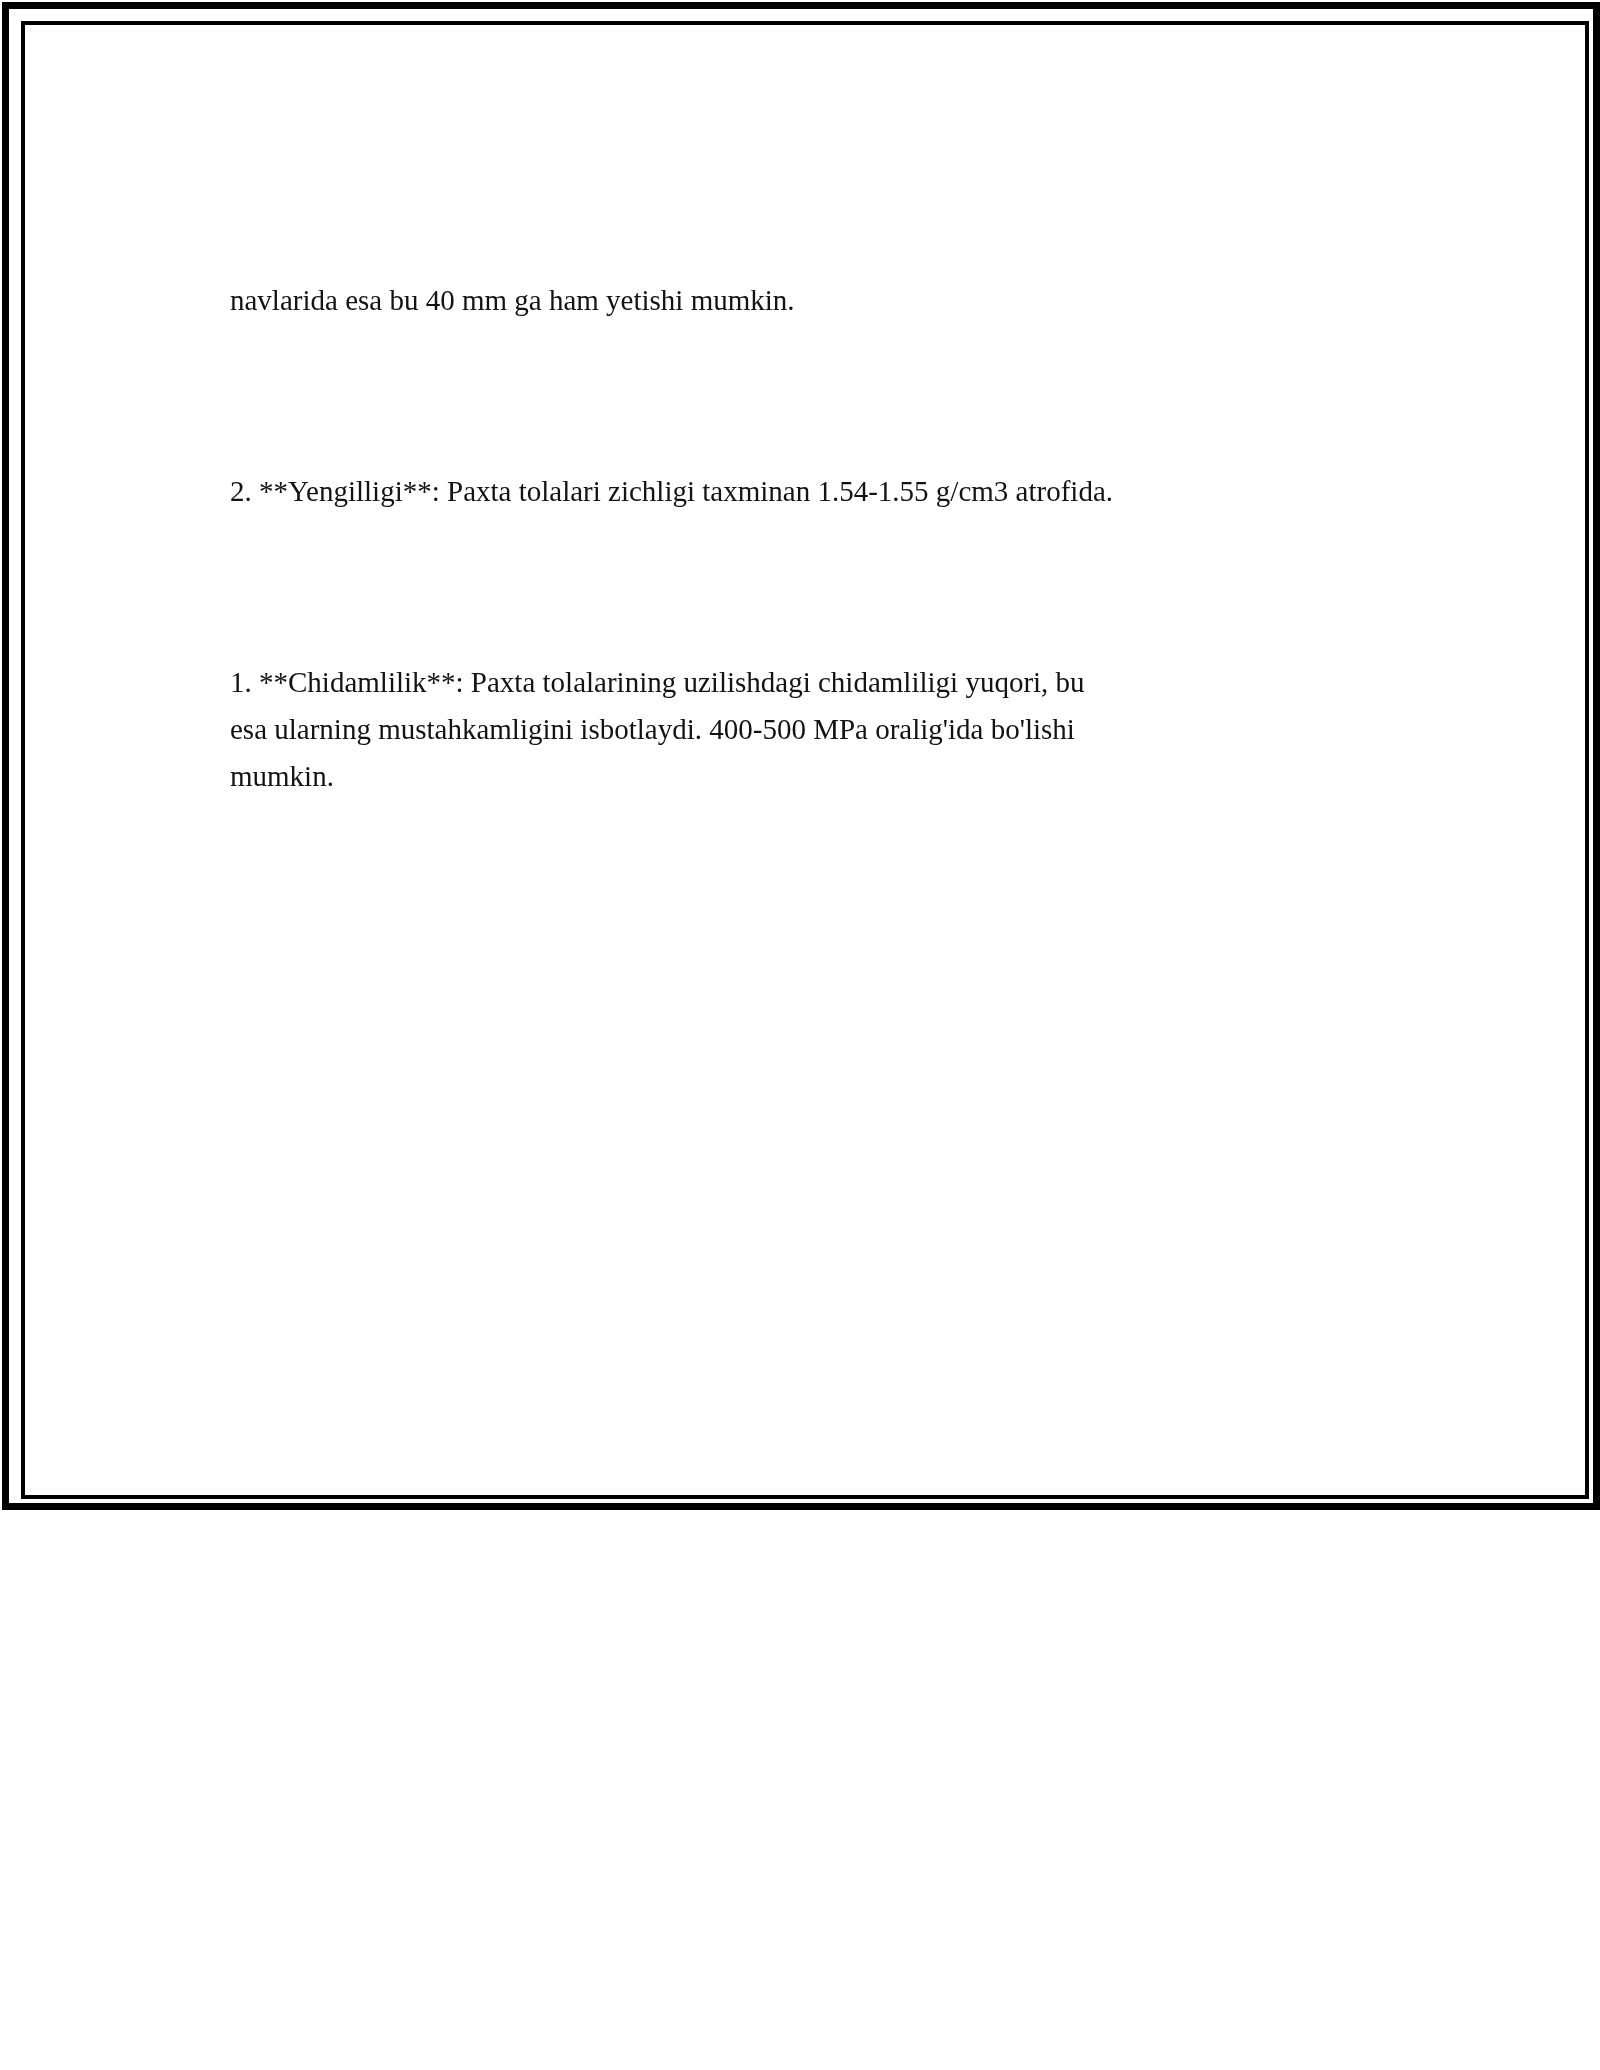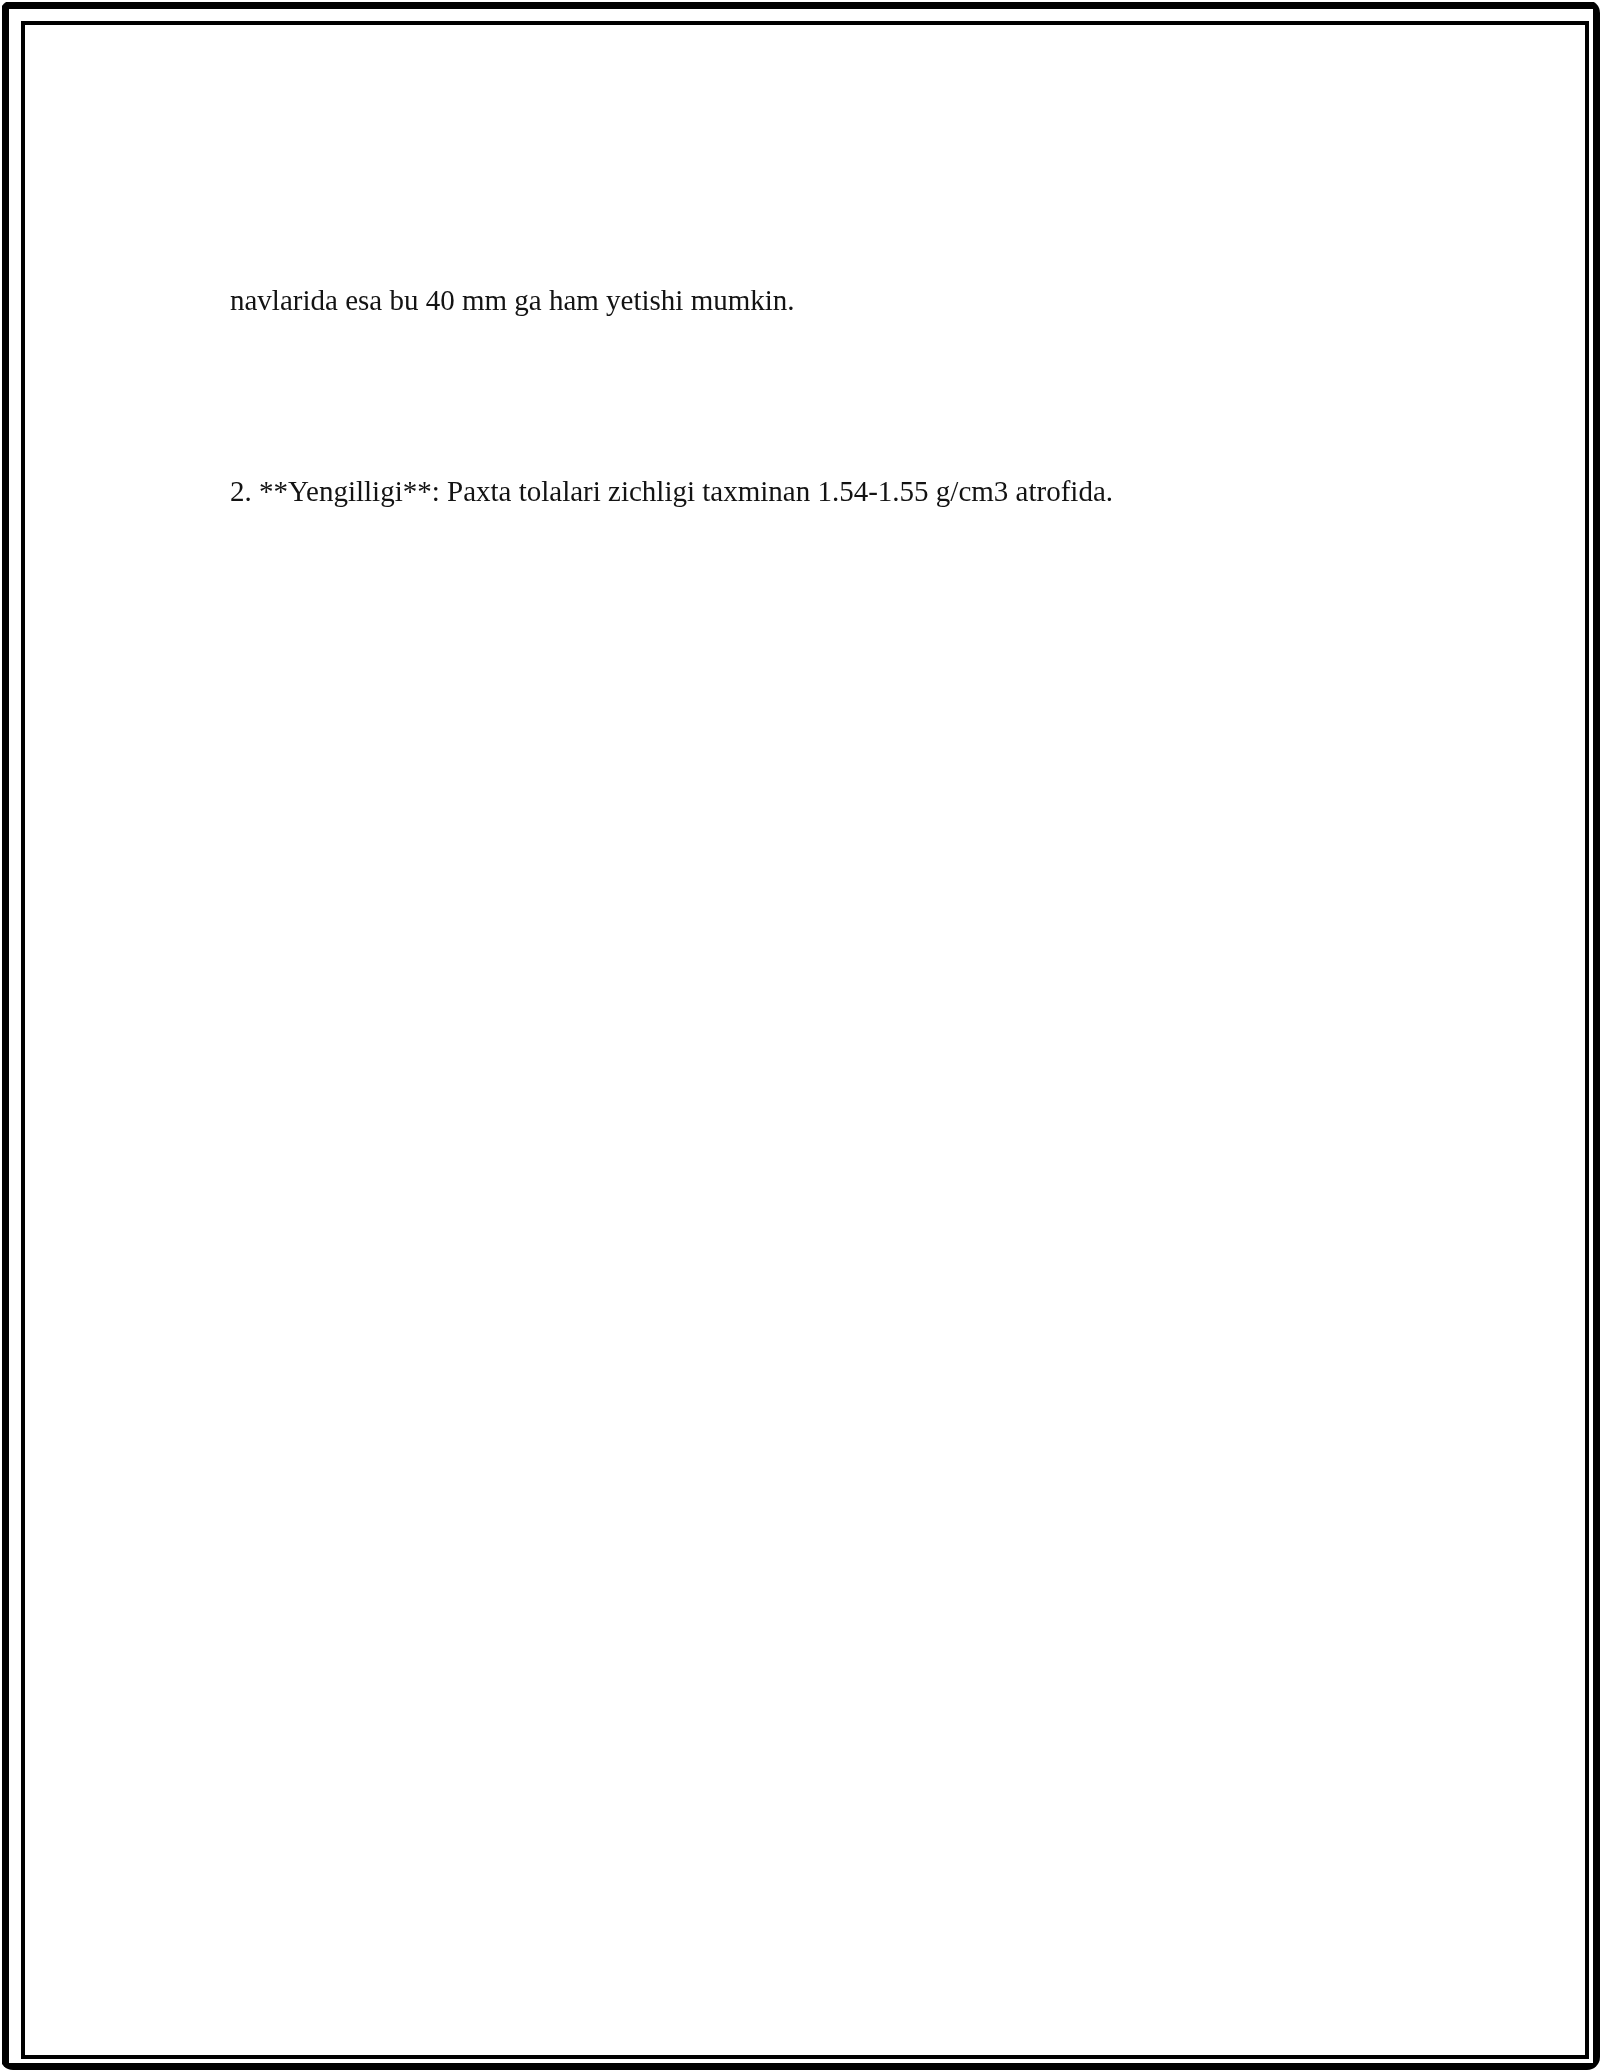--- a/index.html
+++ b/index.html
@@ -3,25 +3,24 @@
   <meta charset="utf-8">
   <style>
     html, body {
       margin: 0;
       padding: 0;
       background: #ffffff;
     }
     .page {
       position: relative;
       width: 1600px;
-      height: 2070px;
+      height: 1510px;
       background: #ffffff;
       overflow: hidden;
       font-family: "Liberation Serif", "DejaVu Serif", serif;
-      border-radius: 13px;
     }
     
     .border-outer {
       position: absolute;
       top: 2px; left: 2px; right: 0; bottom: 0;
       border: 7px solid #000000;
       pointer-events: none;
     }
     .border-inner {
       position: absolute;
@@ -47,18 +46,21 @@
 </head>
 <body>
 
 <div class="page">
   <div class="border-outer"></div>
   <div class="border-inner"></div>
 
   <div class="content">
     <p>navlarida esa bu 40 mm ga ham yetishi mumkin.</p>
     <p>2. **Yengilligi**: Paxta tolalari zichligi taxminan 1.54-1.55 g/cm3 atrofida.</p>
+    <p>1. **Chidamlilik**: Paxta tolalarining uzilishdagi chidamliligi yuqori, bu
+esa ularning mustahkamligini isbotlaydi. 400-500 MPa oralig'ida bo'lishi
+mumkin.</p>
     
     
     
     
   </div>
 </div>
 
 </body></html>

